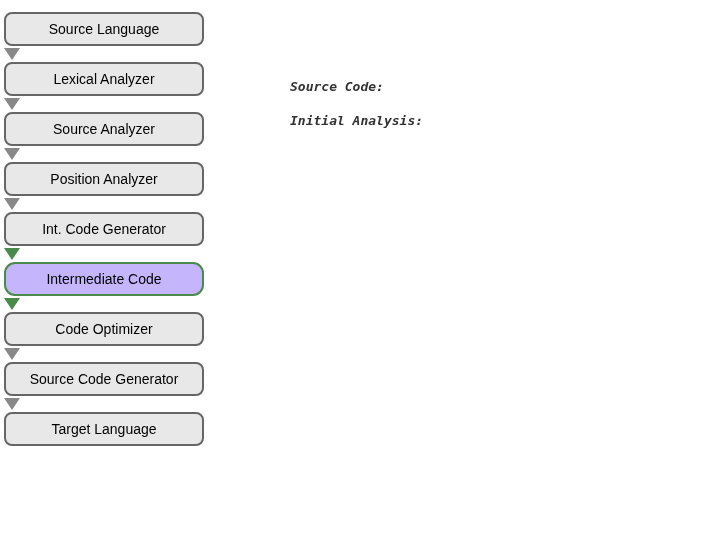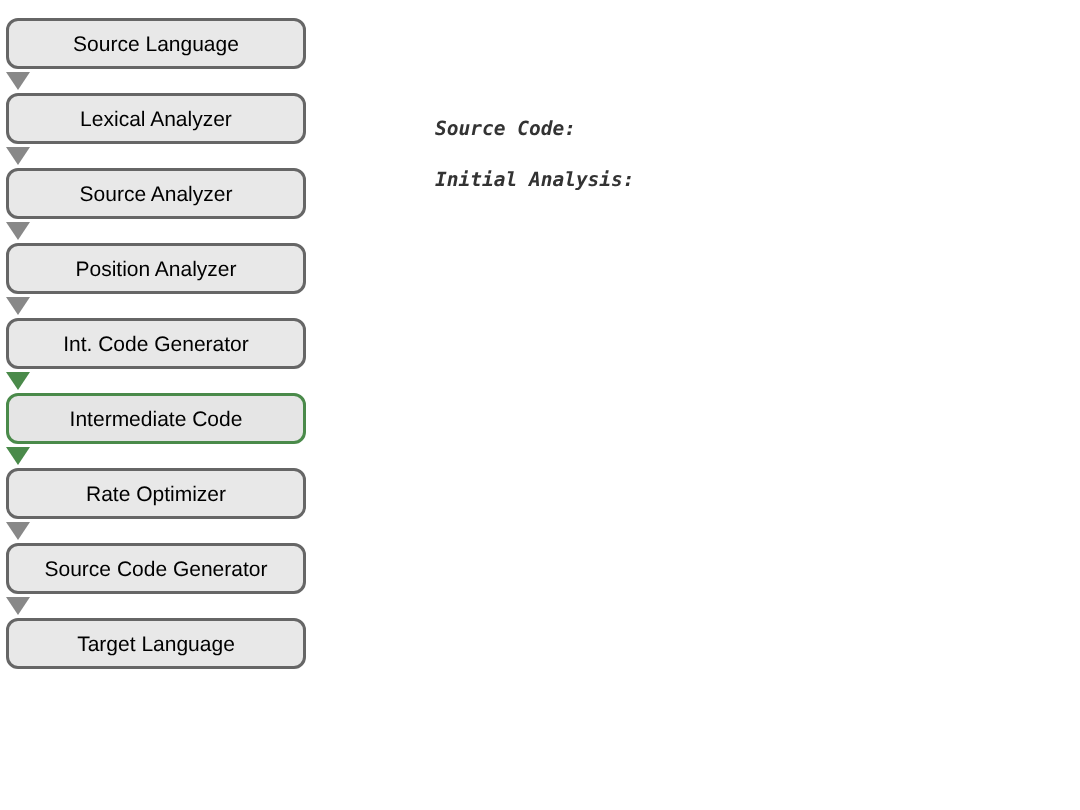--- a/index.html
+++ b/index.html
@@ -48,22 +48,23 @@
       font-weight: 500;
       background: #e8e8e8;
       width: 200px;
       min-height: 34px;
       display: flex;
       align-items: center;
       justify-content: center;
     }
 
     .box.highlight {
-      background: #e5e5e5;
+      background: #c4b5fd;
       border-color: #4a8a4a;
+      border-radius: 11px;
     }
 
     .arrow-down {
       width: 0;
       height: 0;
       border-left: 8px solid transparent;
       border-right: 8px solid transparent;
       border-top: 12px solid #888;
       margin: 2px 0;
     }
@@ -141,21 +142,21 @@
       <span>Int. Code Generator</span>
     </div>
     <div class="arrow-down green"></div>
 
     <div class="box highlight">
       <span>Intermediate Code</span>
     </div>
     <div class="arrow-down green"></div>
 
     <div class="box">
-      <span>Rate Optimizer</span>
+      <span>Code Optimizer</span>
     </div>
     <div class="arrow-down"></div>
 
     <div class="box">
       <span>Source Code Generator</span>
     </div>
     <div class="arrow-down"></div>
 
     <div class="box">
       <span>Target Language</span>

